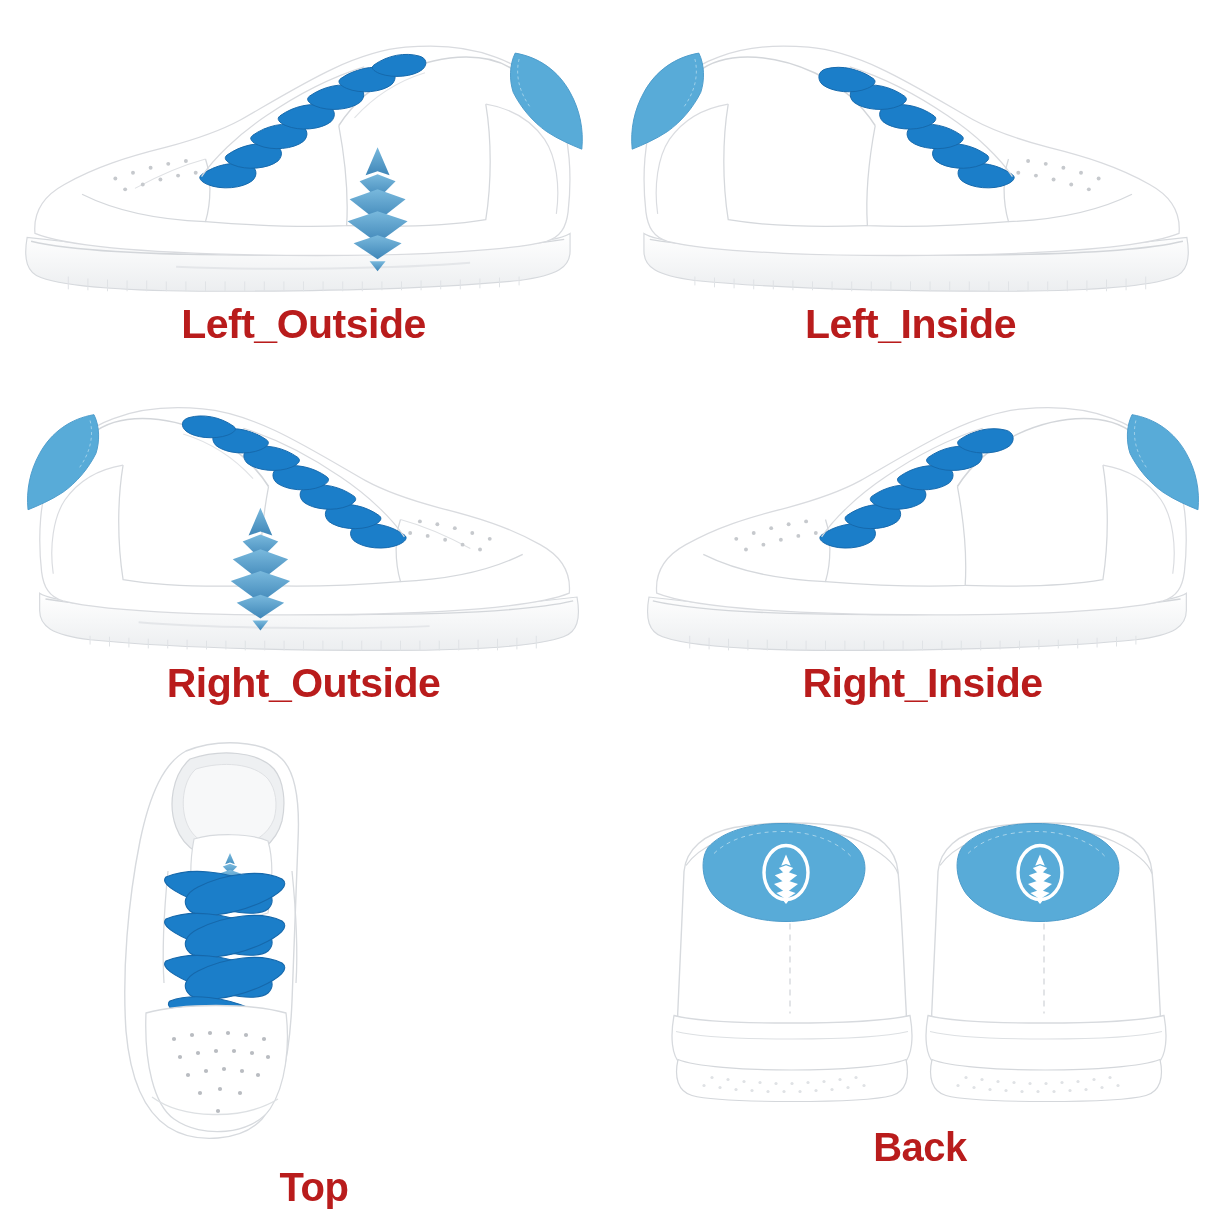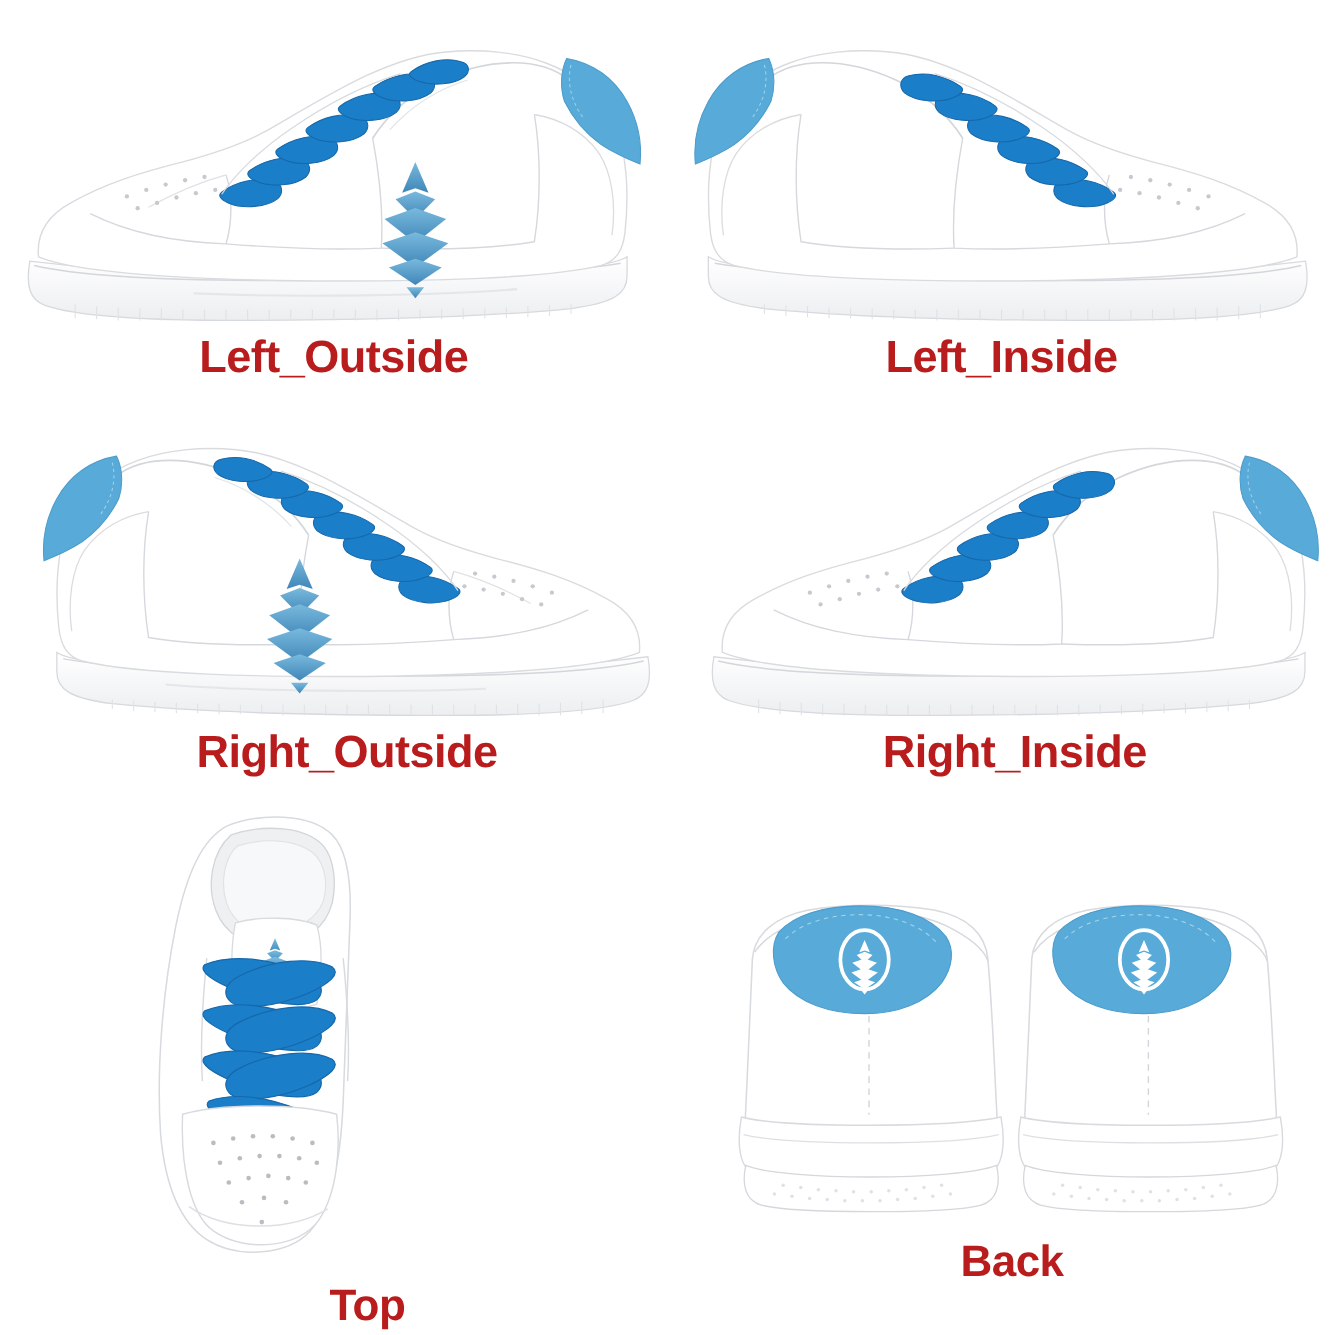--- a/index.html
+++ b/index.html
@@ -39,23 +39,23 @@
     letter-spacing: -0.5px;
     line-height: 1;
     white-space: nowrap;
   }
   .lbl-lg { font-size: 41px; }
   .lbl-md { font-size: 40px; }
 
   
   #cell-left-outside  { left: 0px;   top: 10px;  width: 607px; height: 335px; }
   #cell-left-inside   { left: 607px; top: 10px;  width: 607px; height: 335px; align-items: center; }
-  #cell-right-outside { left: 12px;   top: 372px; width: 607px; height: 332px; }
+  #cell-right-outside { left: 0px;   top: 372px; width: 607px; height: 332px; }
   #cell-right-inside  { left: 619px; top: 372px; width: 607px; height: 332px; }
-  #cell-top           { left: 124px; top: 715px; width: 420px; height: 492px; }
+  #cell-top           { left: 104px; top: 715px; width: 420px; height: 492px; }
   #cell-back          { left: 660px; top: 790px; width: 520px; height: 377px; }
 
   
   .side-shoe { position:absolute; inset:0; }
   .side-shoe svg { width:100%; height:100%; display:block; }
 
   .top-shoes { position:absolute; inset:0; }
   .top-shoes svg { width:100%; height:100%; display:block; }
 
   .back-shoes { position:absolute; inset:0; }

